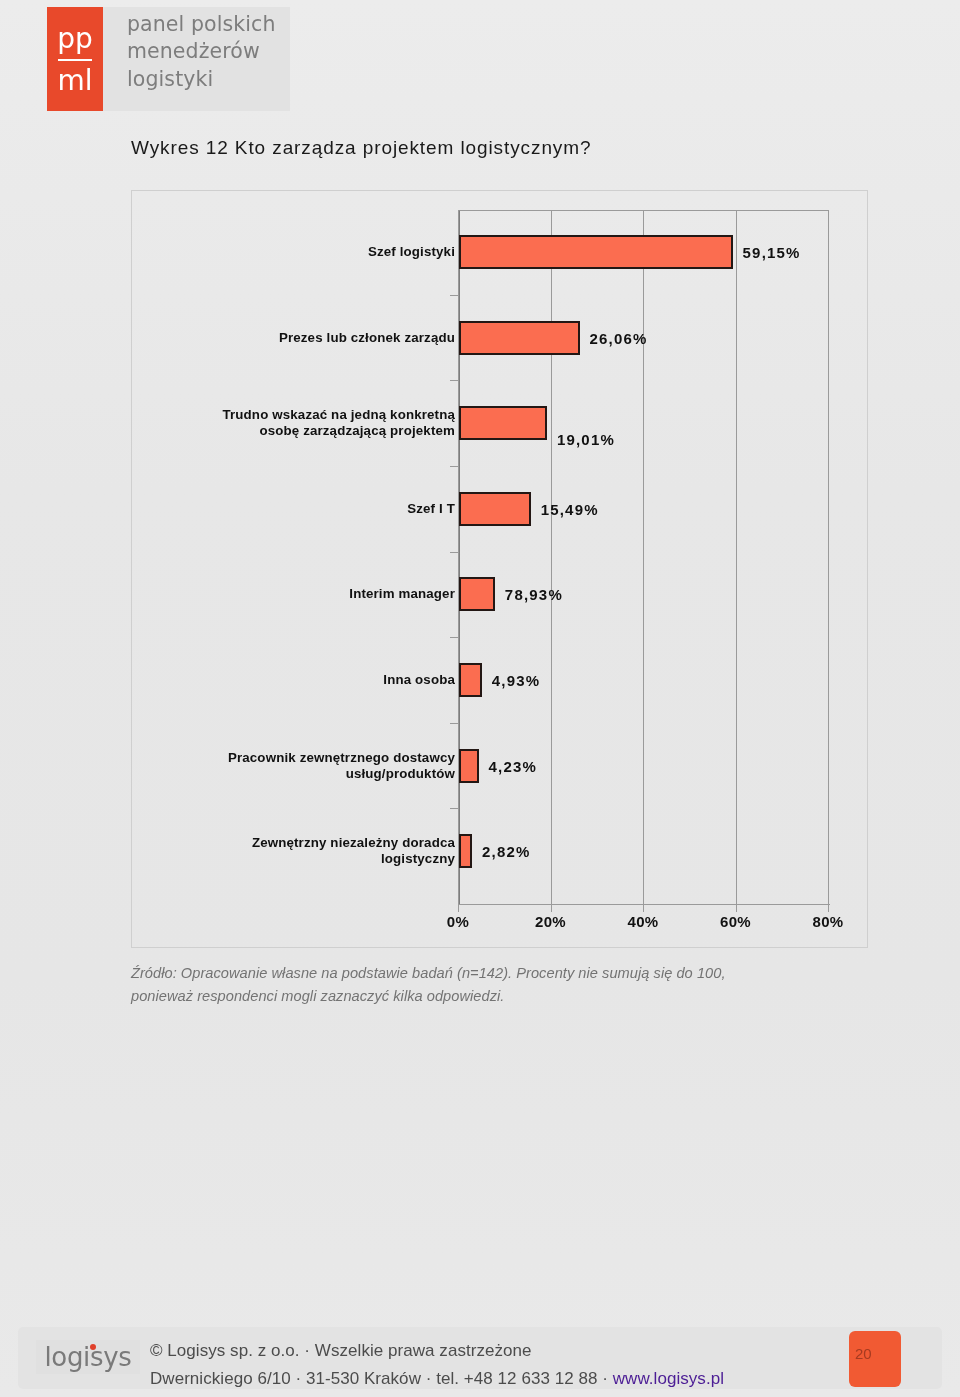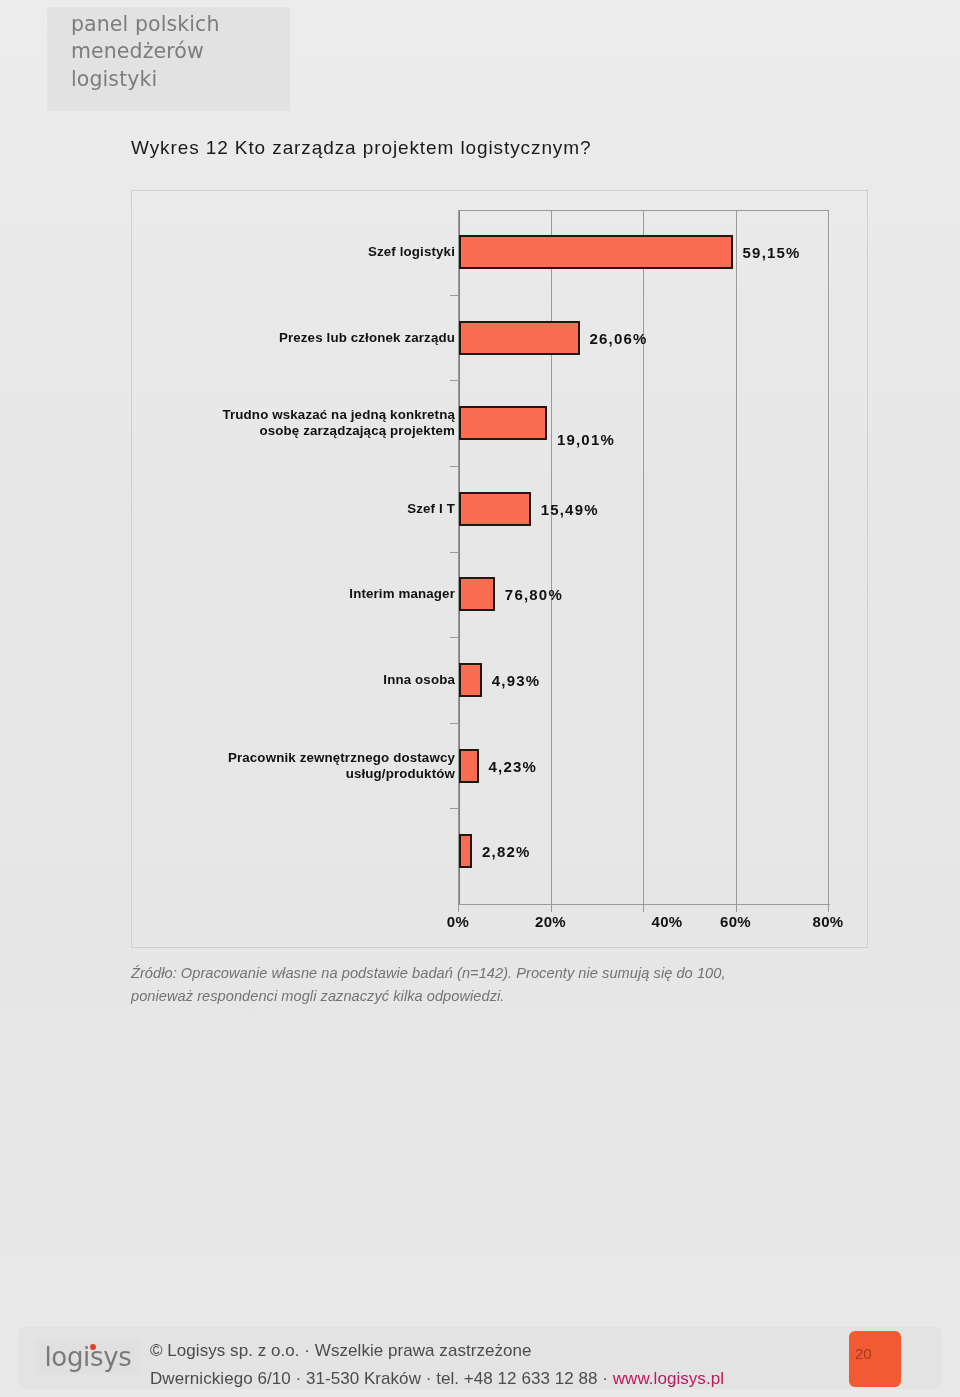--- a/index.html
+++ b/index.html
@@ -224,21 +224,21 @@
   }
   .footer-lines {
     position: absolute;
     left: 132px; top: 10px;
     color: #4c4c4c;
     font-size: 17px;
     line-height: 1.65;
     letter-spacing: 0.05px;
     font-family: "Liberation Sans", sans-serif;
   }
-  .footer-lines .url { color: #be185d; }
+  .footer-lines .url { color: #4c1d95; }
   .pagenum {
     position: absolute;
     left: 849px; top: 1331px;
     width: 52px; height: 56px;
     background: #f15a33;
     border-radius: 6px;
     color: #a63a20;
     font-size: 15px;
     font-family: "Liberation Sans", sans-serif;
     display: flex;
@@ -247,20 +247,25 @@
     padding: 14px 0 0 6px;
     box-sizing: border-box;
   }
 </style>
 </head>
 <body>
 
 <div class="page"></div>
 
 <div class="brand">
+  <div class="brand-mark">
+    <span class="pp">pp</span>
+    <span class="rule"></span>
+    <span class="ml">ml</span>
+  </div>
   <div class="brand-words">
     <div>panel polskich</div>
     <div>menedżerów</div>
     <div>logistyki</div>
   </div>
 </div>
 
 <div class="chart-title">Wykres 12 Kto zarządza projektem logistycznym?</div>
 
 <div class="chart-box">
@@ -318,46 +323,50 @@
           <div>Szef I T</div>
         </div>
         <div class="bar" style="width: 71.6412px; background: rgb(251, 109, 80); border-color: rgb(35, 23, 20);"></div>
         <div class="bar-value" style="left: 408.641px;">15,49%</div>
       </div>
       <div class="bar-row" style="top: 386.4px;">
         <div class="cat-label">
           <div>Interim manager</div>
         </div>
         <div class="bar" style="width: 35.8438px; background: rgb(251, 109, 80); border-color: rgb(35, 23, 20);"></div>
-        <div class="bar-value" style="left: 372.844px;">76,80%</div>
+        <div class="bar-value" style="left: 372.844px;">78,93%</div>
       </div>
       <div class="bar-row" style="top: 472px;">
         <div class="cat-label">
           <div>Inna osoba</div>
         </div>
         <div class="bar" style="width: 22.8012px; background: rgb(251, 109, 80); border-color: rgb(35, 23, 20);"></div>
         <div class="bar-value" style="left: 359.801px;">4,93%</div>
       </div>
       <div class="bar-row" style="top: 557.6px;">
         <div class="cat-label">
           <div>Pracownik zewnętrznego dostawcy</div>
           <div>usług/produktów</div>
         </div>
         <div class="bar" style="width: 19.5637px; background: rgb(251, 109, 80); border-color: rgb(35, 23, 20);"></div>
         <div class="bar-value" style="left: 356.564px;">4,23%</div>
       </div>
       <div class="bar-row" style="top: 643.2px;">
+        <div class="cat-label">
+          <div>Zewnętrzny niezależny doradca</div>
+          <div>logistyczny</div>
+        </div>
         <div class="bar" style="width: 13.0425px; background: rgb(251, 109, 80); border-color: rgb(35, 23, 20);"></div>
         <div class="bar-value" style="left: 350.043px;">2,82%</div>
       </div>
     </div>
   <div id="xlabels-layer">
       <div class="xlabel" style="left: 326px;">0%</div>
       <div class="xlabel" style="left: 418.5px;">20%</div>
-      <div class="xlabel" style="left: 511px; margin-left: 24px;">40%</div>
+      <div class="xlabel" style="left: 511px;">40%</div>
       <div class="xlabel" style="left: 603.5px;">60%</div>
       <div class="xlabel" style="left: 696px;">80%</div>
     </div>
 </div>
 
 <div class="source">
   <div>Źródło: Opracowanie własne na podstawie badań (n=142). Procenty nie sumują się do 100,</div>
   <div>ponieważ respondenci mogli zaznaczyć kilka odpowiedzi.</div>
 </div>
 

